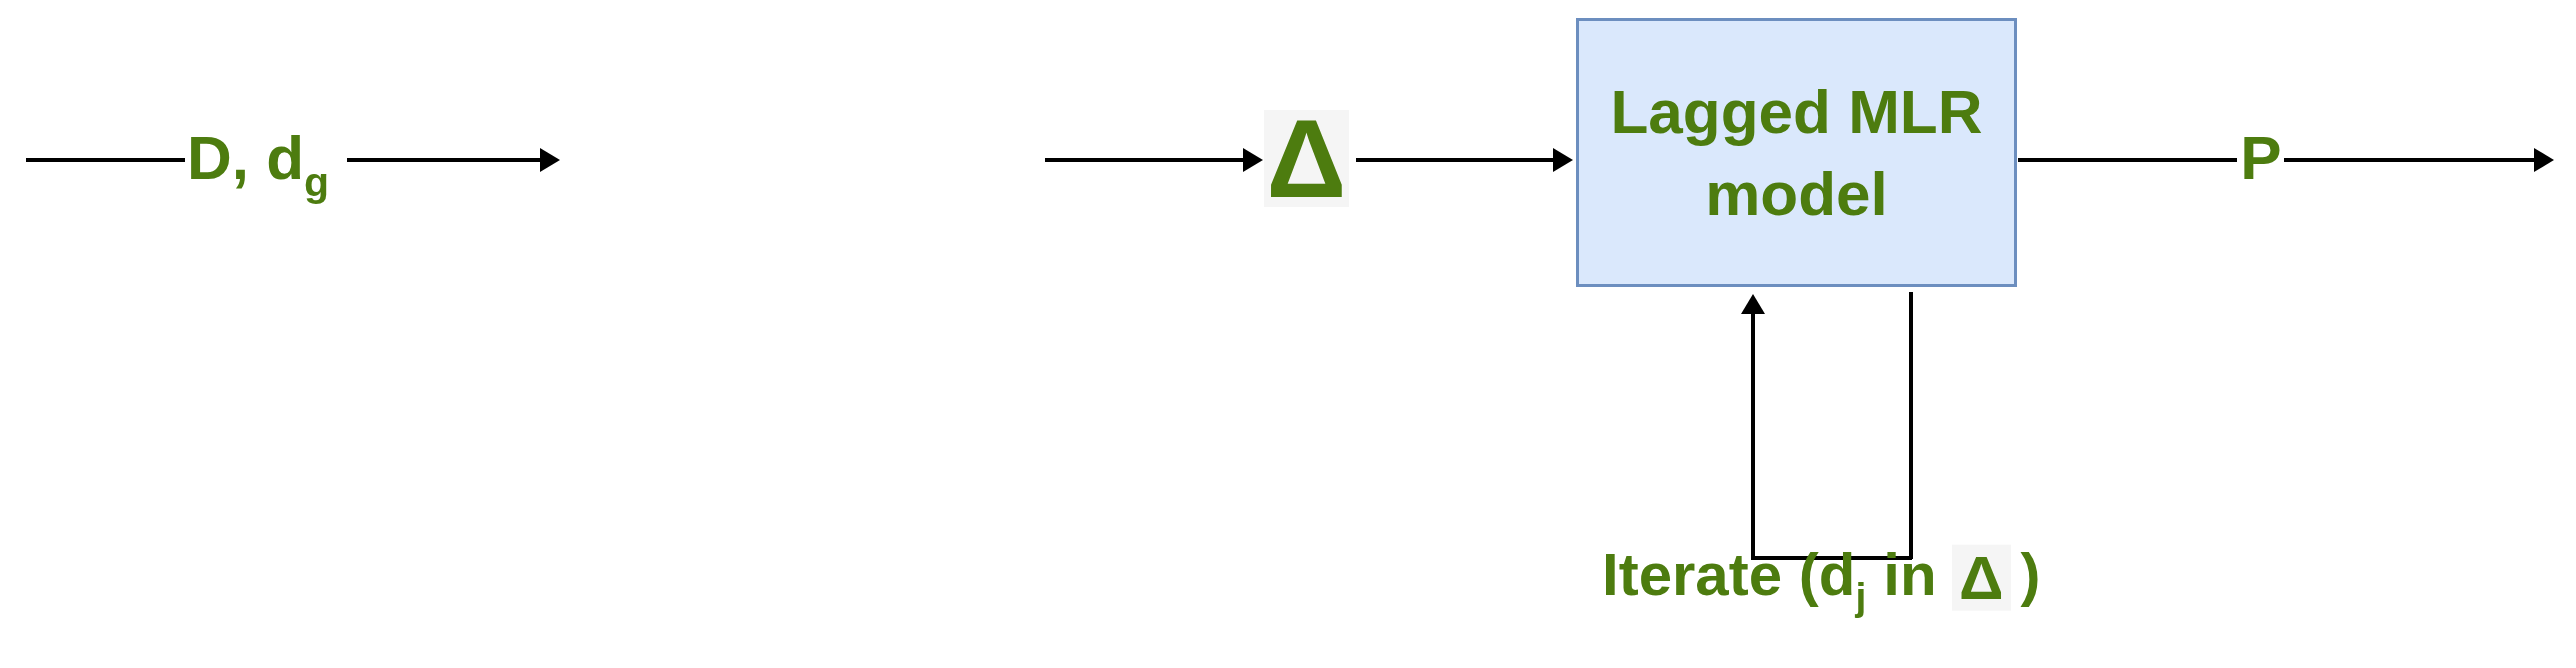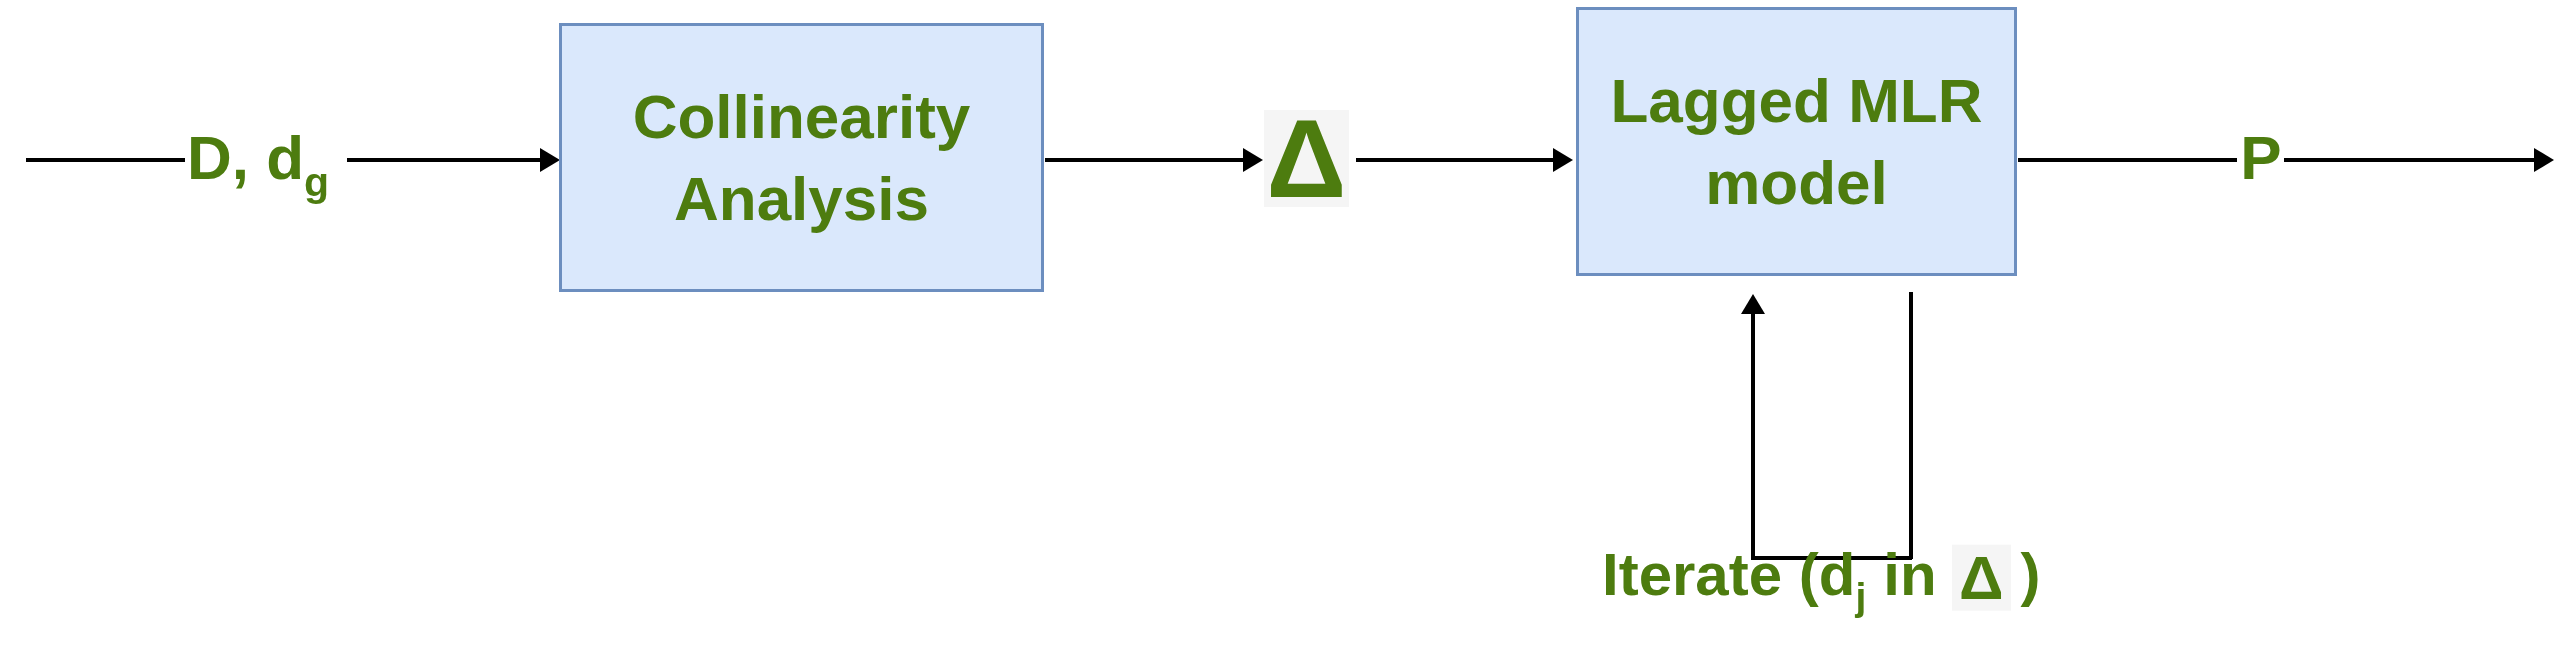--- a/index.html
+++ b/index.html
@@ -51,36 +51,32 @@
 
 <div class="canvas">
 
   <div class="hline" style="left:26px;top:158px;width:159px"></div>
   <div class="edge-label" style="left:187px;top:127px">
     <span>D, d</span><span class="sub">g</span>
   </div>
   <div class="hline" style="left:347px;top:158px;width:193px"></div>
   <div class="arrow-right" style="left:540px;top:148px"></div>
 
-  <div class="node" style="left:559px;top:23.4px;width:485px;height:269px">
-    <div>Collinearity</div>
-    <div>Analysis</div>
-  </div>
 
   <div class="hline" style="left:1045px;top:158px;width:199px"></div>
   <div class="arrow-right" style="left:1243px;top:148px"></div>
 
   <div class="delta-badge" style="left:1264px;top:110px;width:85px;height:97px">
     <span>Δ</span>
   </div>
 
   <div class="hline" style="left:1356px;top:158px;width:197px"></div>
   <div class="arrow-right" style="left:1553px;top:148px"></div>
 
-  <div class="node" style="left:1576px;top:7px;width:441px;height:269px">
+  <div class="node" style="left:1576px;top:18px;width:441px;height:269px">
     <div>Lagged MLR</div>
     <div>model</div>
   </div>
 
   <div class="hline" style="left:2018px;top:158px;width:219px"></div>
   <div class="edge-label" style="left:2238px;top:127px;width:46px;text-align:center">
     <span>P</span>
   </div>
   <div class="hline" style="left:2284px;top:158px;width:250px"></div>
   <div class="arrow-right" style="left:2534px;top:148px"></div>

